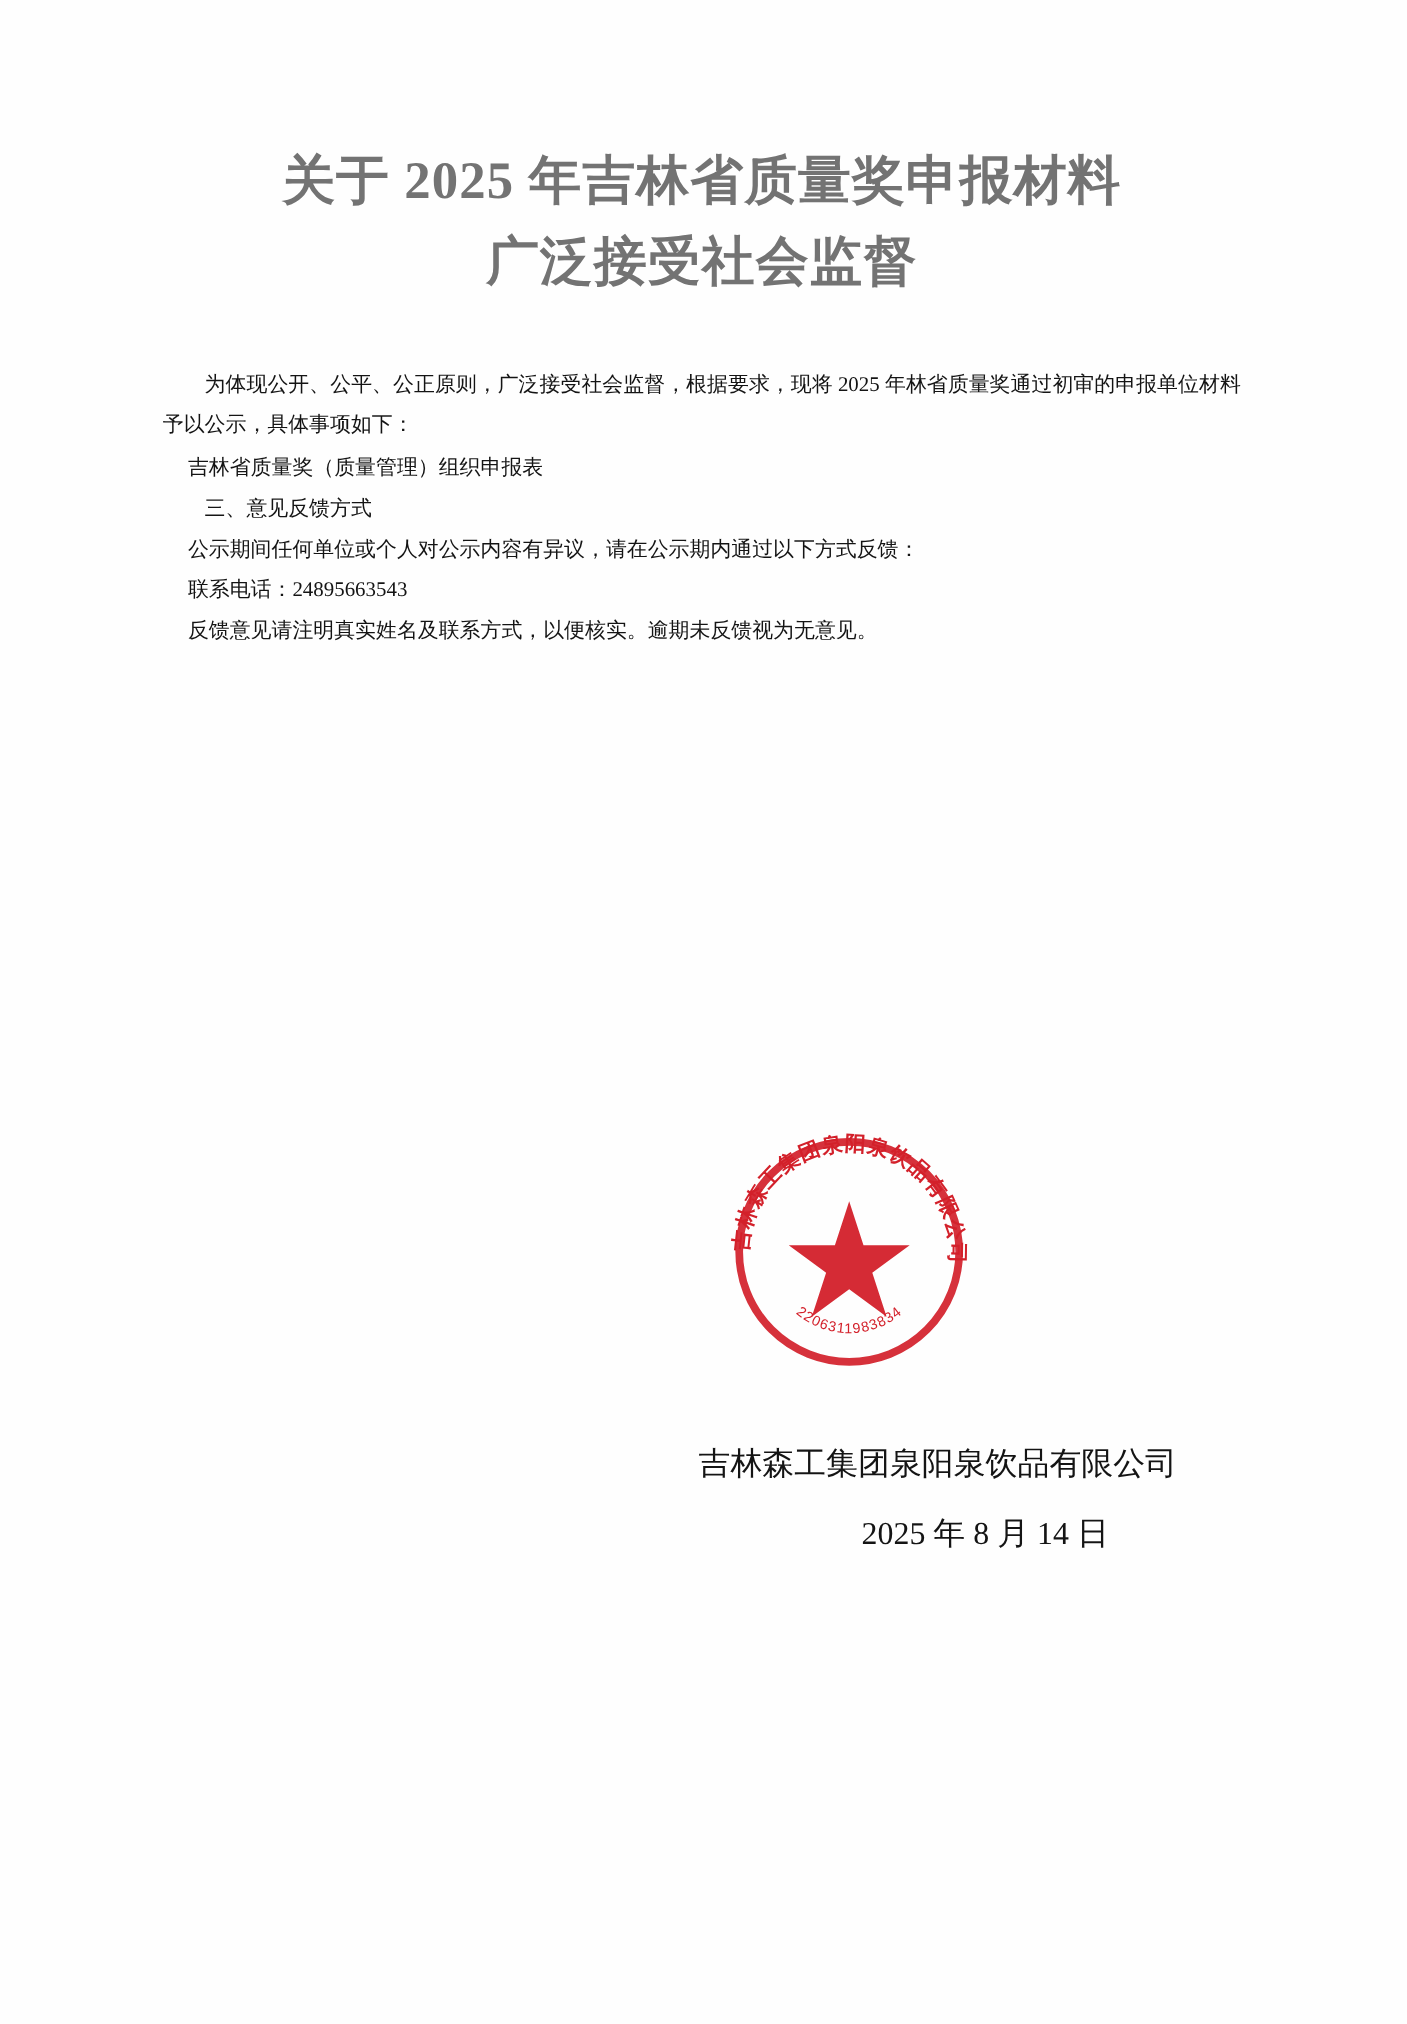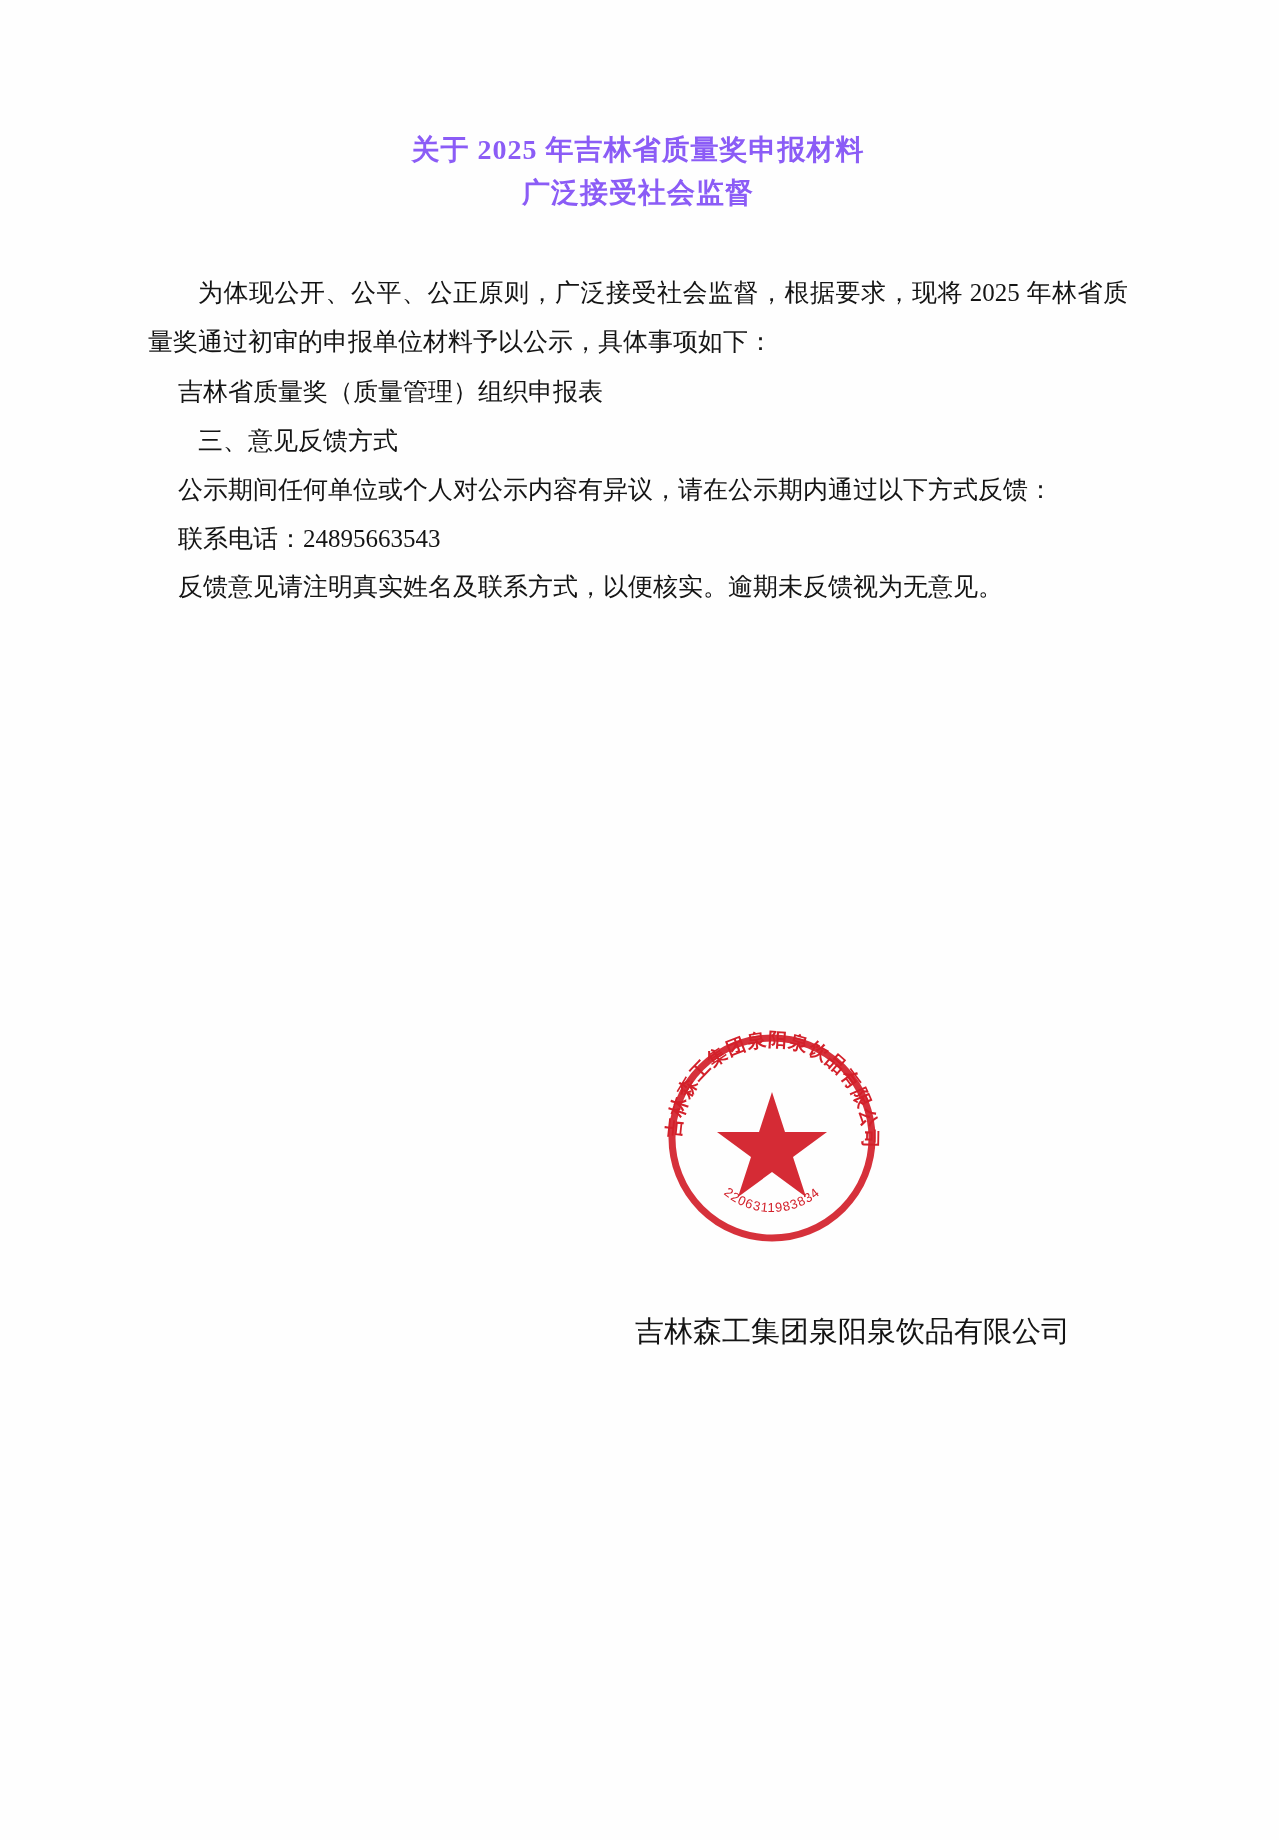--- a/index.html
+++ b/index.html
@@ -24,33 +24,33 @@
     padding: 0;
   }
   .doc-body {
     position: absolute;
     left: 148px;
     top: 128px;
     width: 980px;
   }
   .title {
     text-align: center;
-    font-size: 28px;
+    font-size: 48px;
     line-height: 1.55;
     font-weight: 700;
     letter-spacing: 1px;
-    color: #8b5cf6;
+    color: #737373;
     font-family: "Liberation Serif", "DejaVu Serif", serif;
   }
   .title .line {
     display: block;
   }
   .body-text {
     margin-top: 54px;
-    font-size: 25px;
+    font-size: 19px;
     line-height: 1.95;
     color: #141414;
   }
   .para {
     text-indent: 2em;
     margin: 0 0 2px 0;
     text-align: justify;
   }
   .item-head {
     text-indent: 2em;
@@ -152,15 +152,16 @@
         <textPath href="#ringpath" startOffset="26%" text-anchor="middle">吉林森工集团泉阳泉饮品有限公司</textPath>
       </text>
       <text class="seal-code">
         <textPath href="#codepath" startOffset="50%" text-anchor="middle">2206311983834</textPath>
       </text>
     </svg>
   </div>
 
   <div class="sig-block">
     <span class="sig-line">吉林森工集团泉阳泉饮品有限公司</span>
+    <span class="sig-date">2025 年 8 月 14 日</span>
   </div>
 
 </div>
 
 </body></html>

